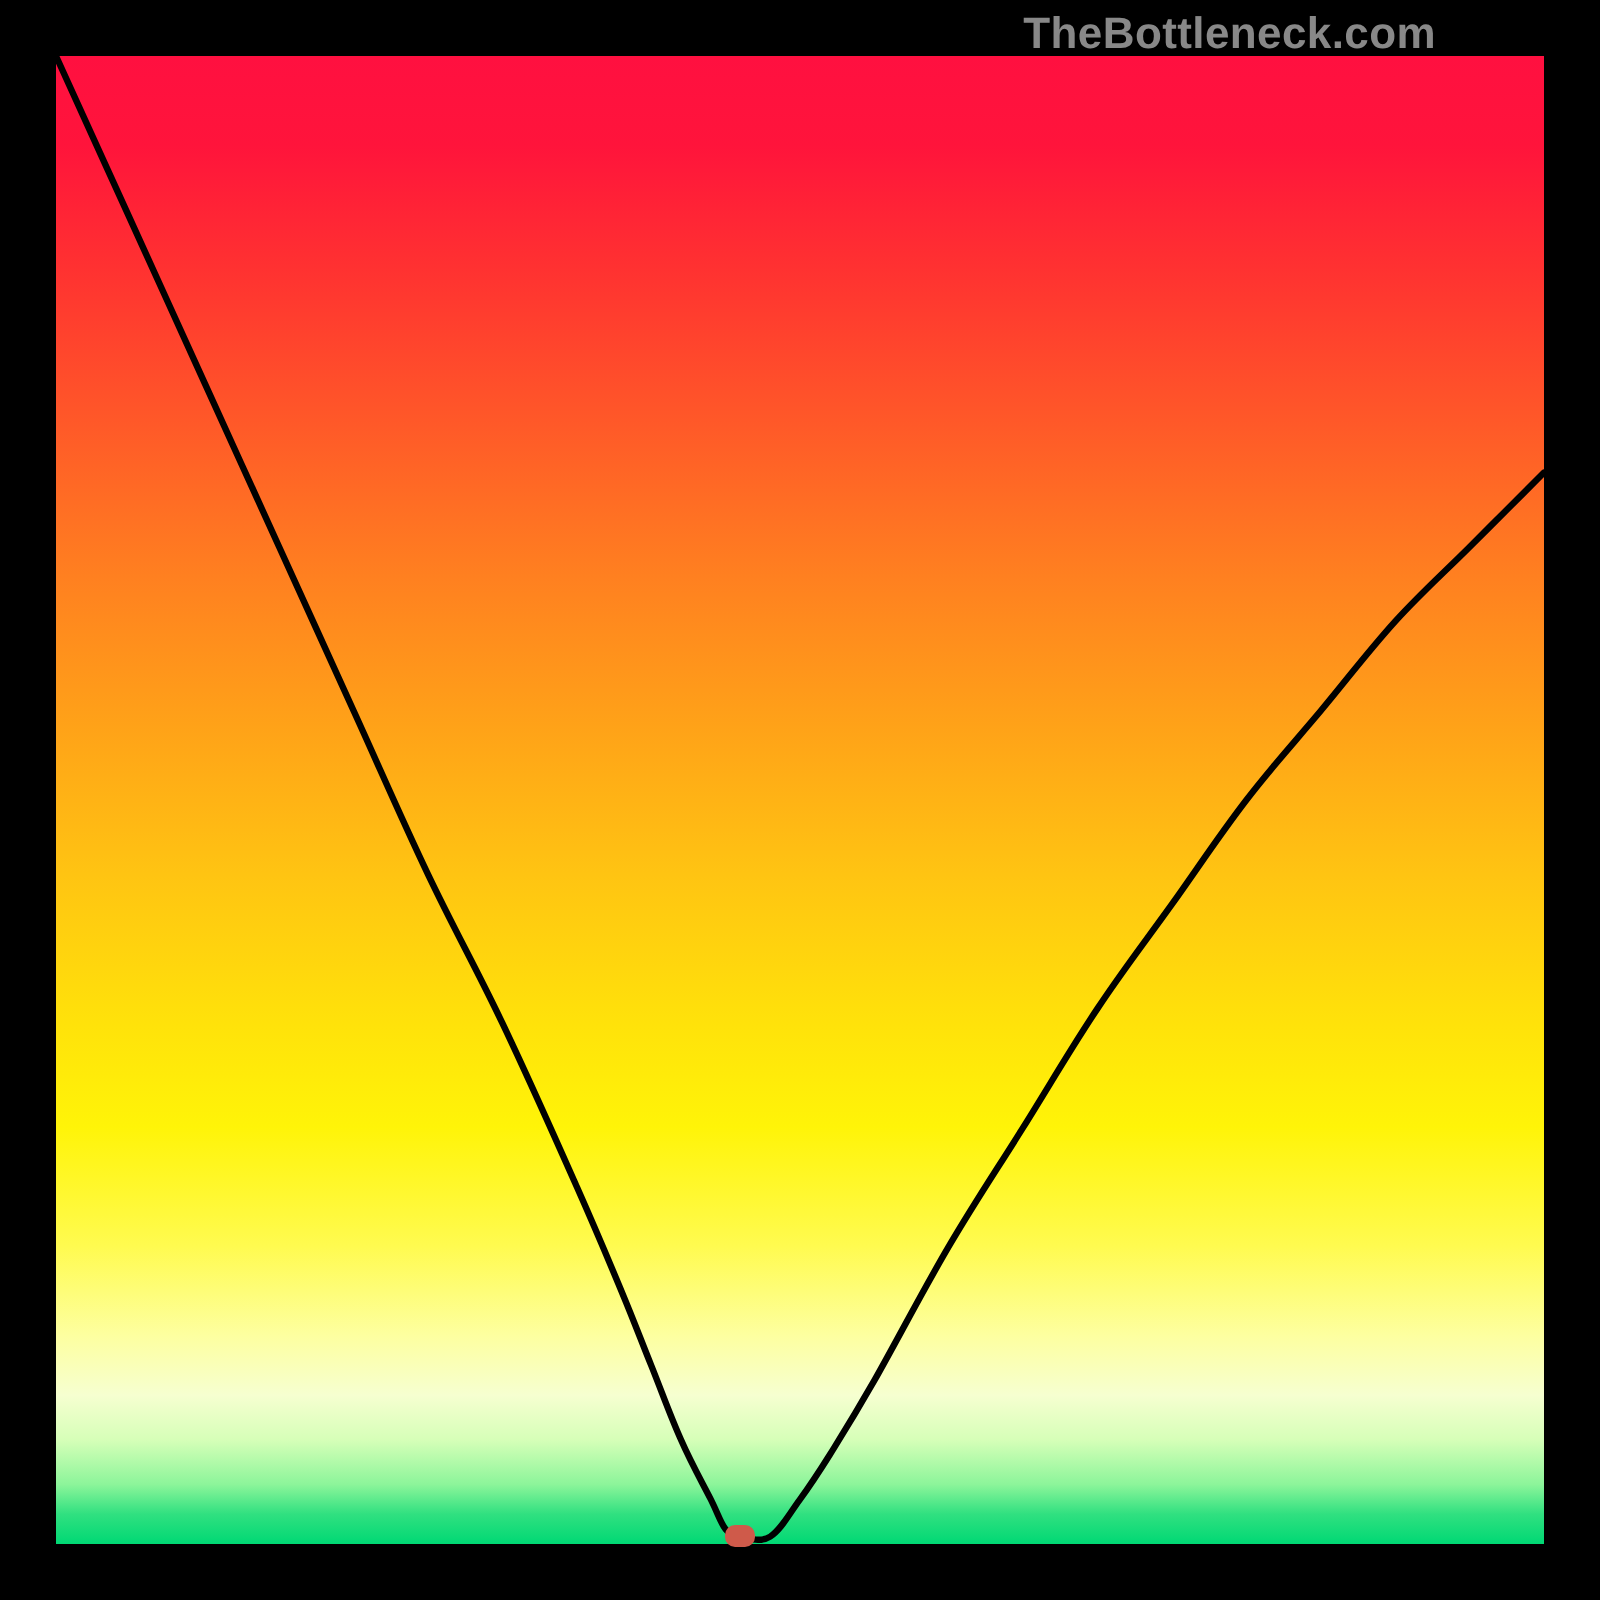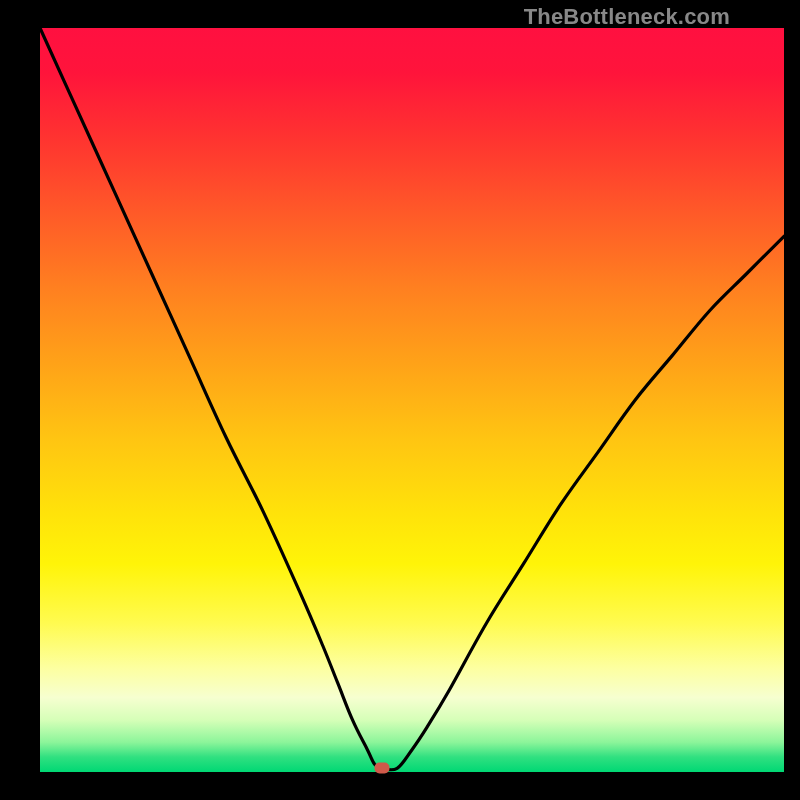--- a/index.html
+++ b/index.html
@@ -6,21 +6,21 @@
     margin: 0;
     padding: 0;
     width: 800px;
     height: 800px;
     background: #000;
     overflow: hidden;
     font-family: Arial, Helvetica, sans-serif;
   }
   .frame {
     position: absolute;
-    left: 12px;
+    left: 0;
     top: 0;
     width: 728px;
     height: 800px;
     background: #000;
   }
   .plot-area {
     position: absolute;
     left: 28px;
     top: 28px;
     width: 744px;   

